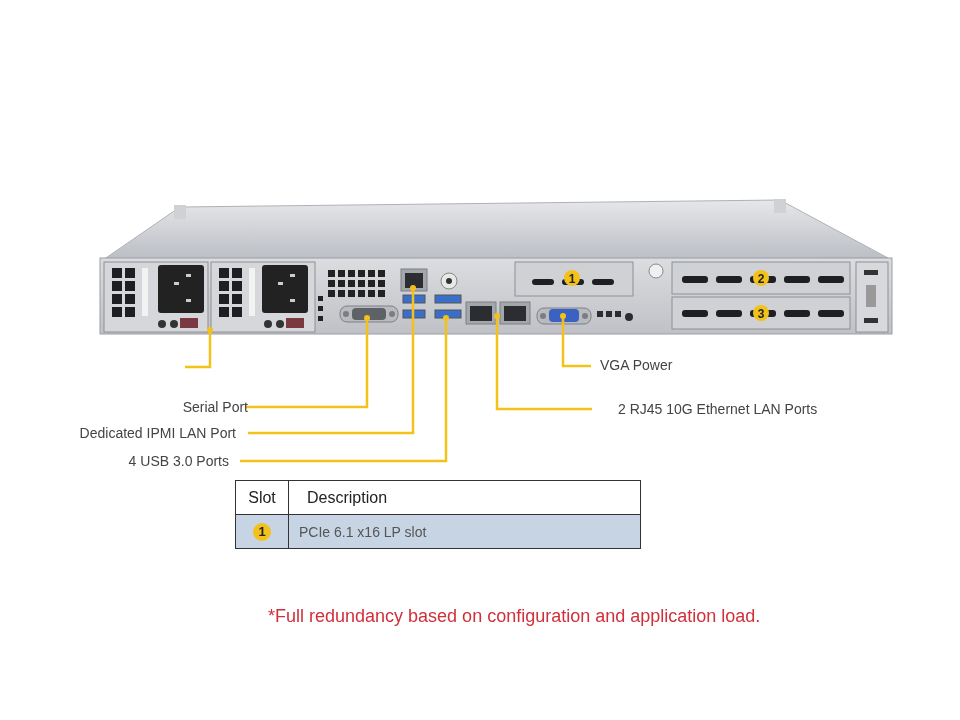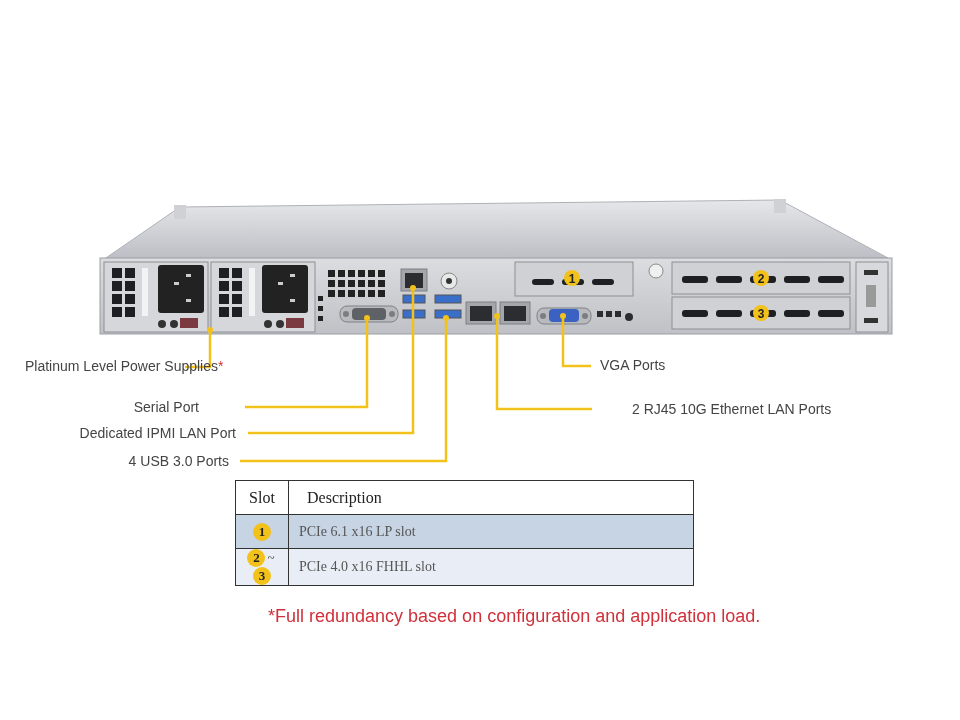--- a/index.html
+++ b/index.html
@@ -2,22 +2,22 @@
 <html><head>
 <meta charset="utf-8">
 <style>
   html, body { margin: 0; padding: 0; background: #ffffff; }
   body { width: 960px; height: 720px; position: relative; overflow: hidden;
          font-family: "Liberation Sans", sans-serif; color: #444; }
   #canvas { position: absolute; left: 0; top: 0; width: 960px; height: 720px; }
   .label { position: absolute; font-size: 14px; color: #444; white-space: nowrap; line-height: 17px; }
   .label.right { text-align: right; }
   .asterisk { color: #d0303a; }
-  .slot-table { position: absolute; left: 235px; top: 480px; width: 459px; border-collapse: collapse;
-                border: 1.5px solid #333; font-size: 14px; font-family: Liberation Serif, serif; }
+  .slot-table { position: absolute; left: 235px; top: 480px; width: 406px; border-collapse: collapse;
+                border: 1.5px solid #333; font-size: 14px; }
   .slot-table th { height: 33px; text-align: left; font-weight: normal; font-size: 16px; color: #222;
                    border: 1px solid #333; background: #fff; padding: 0 18px; }
   .slot-table td { height: 33px; border: 1px solid #333; padding: 0 10px; color: #555; }
   .slot-table tr.r1 td { background: #c7d4e4; }
   .slot-table tr.r2 td { background: #e9eef6; }
   .slot-table .c-slot { width: 44px; text-align: center; padding: 0 4px; }
   .badge { display: inline-block; width: 18px; height: 18px; border-radius: 50%; background: #f2c21b;
            color: #222; font-weight: bold; font-size: 13px; line-height: 18px; text-align: center; vertical-align: middle; }
   .tilde { margin: 0 2px; font-size: 13px; color: #333; vertical-align: middle; }
   .footnote { position: absolute; left: 268px; top: 606px; font-size: 18px; color: #d0303a; }
@@ -216,44 +216,37 @@
     <circle cx="210" cy="330" r="3"></circle>
       <circle cx="367" cy="318" r="3"></circle>
       <circle cx="413" cy="288" r="3"></circle>
     <circle cx="446" cy="318" r="3"></circle>
       <circle cx="497" cy="316" r="3"></circle>
       <circle cx="563" cy="316" r="3"></circle>
   </g>
 </svg>
 
 <div class="label" style="left:25px; top:358px;">
-  <div><span>Platinum Level Power Supplies</span><span class="asterisk">*</span></div>
 </div>
-<div class="label right" style="right:761px; top:399px;">Serial Port</div>
+<div class="label right" style="right:712px; top:399px;">Serial Port</div>
 <div class="label right" style="right:724px; top:425px;text-align:right;">Dedicated IPMI  LAN Port</div>
 <div class="label right" style="right:731px; top:453px;">4 USB 3.0 Ports</div>
-<div class="label" style="left:600px; top:357px;">VGA Ports</div>
-<div class="label" style="left:632px; top:401px;">2 RJ45 10G Ethernet LAN Ports</div>
+<div class="label" style="left:600px; top:357px;">VGA Power</div>
+<div class="label" style="left:618px; top:401px;">2 RJ45 10G Ethernet LAN Ports</div>
 
 <table class="slot-table">
   <thead>
     <tr>
       <th class="c-slot">Slot</th>
       <th>Description</th>
     </tr>
   </thead>
   <tbody>
     <tr class="r1">
       <td class="c-slot">
         <span class="badge">1</span>
       </td>
       <td>PCIe 6.1 x16 LP slot</td>
     </tr>
-    <tr class="r2">
-      <td class="c-slot">
-        <span class="badge">2</span><span class="tilde">~</span><span class="badge">3</span>
-      </td>
-      <td>PCIe 4.0 x16 FHHL slot</td>
-    </tr>
   </tbody>
 </table>
 
 <div class="footnote">*Full redundancy based on configuration and application load.</div>
 
 </body></html>

